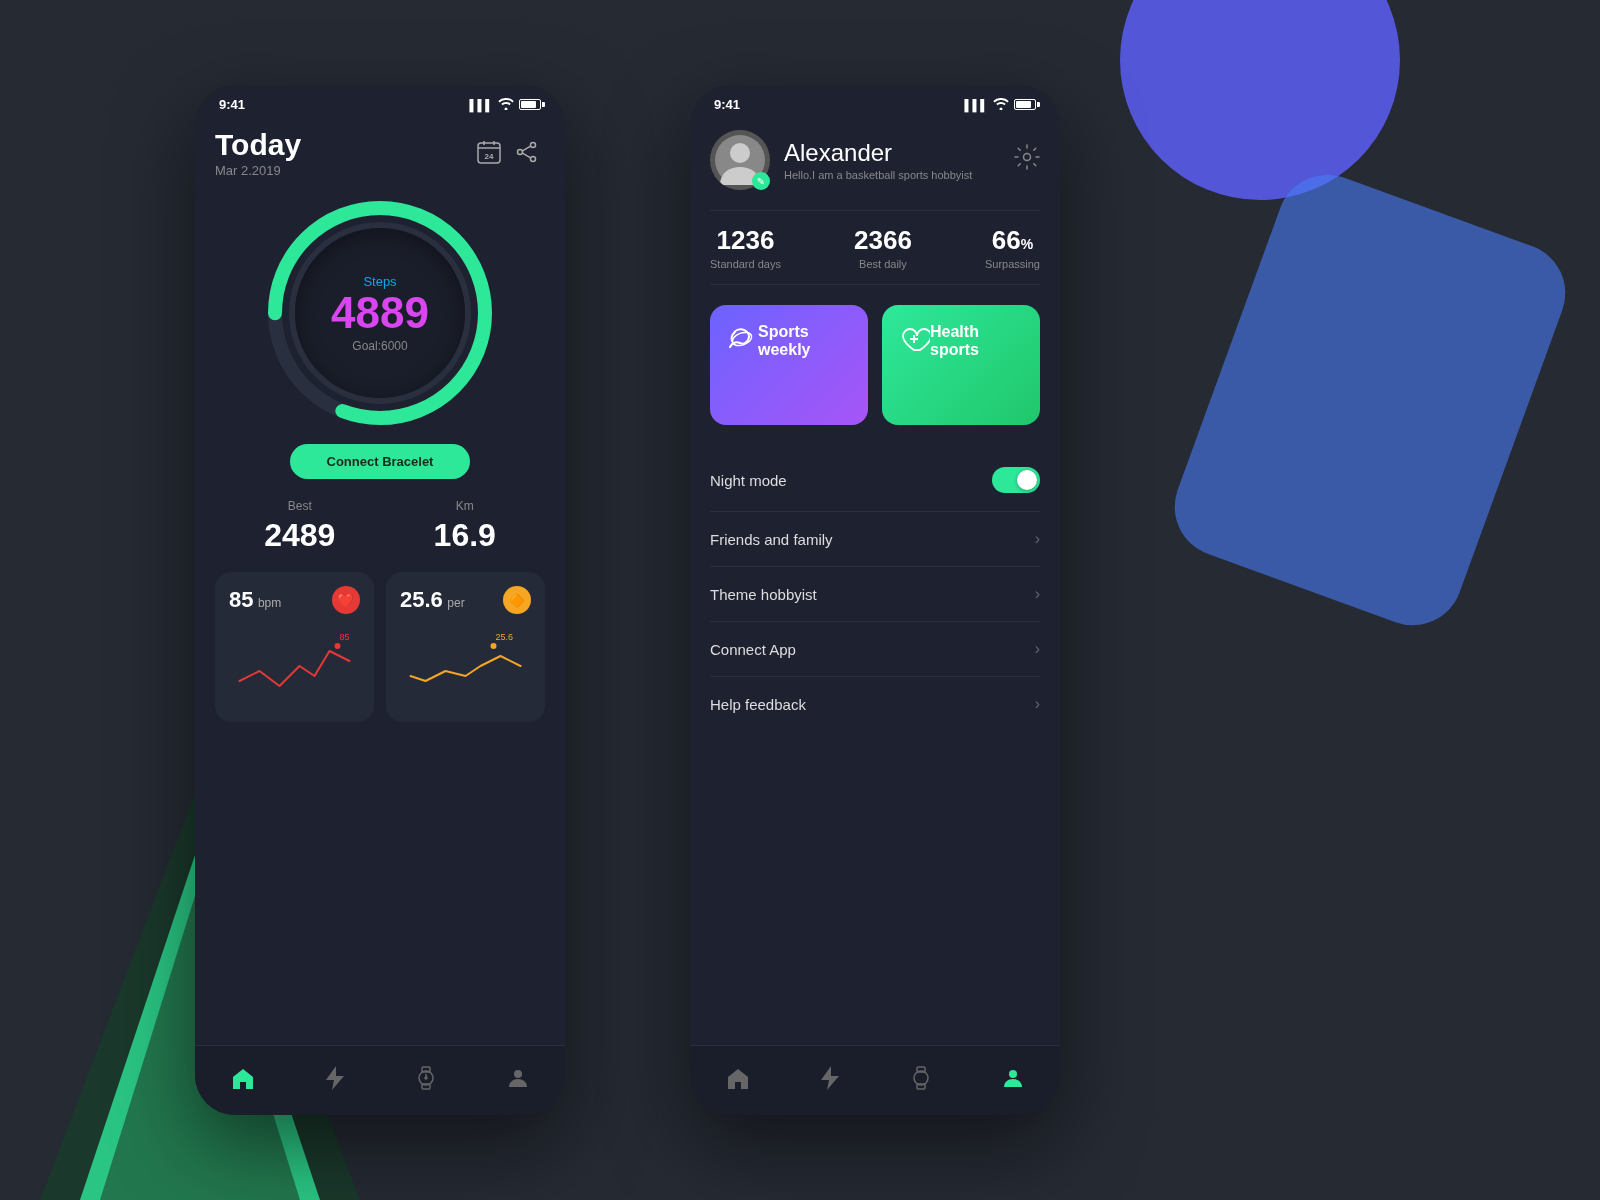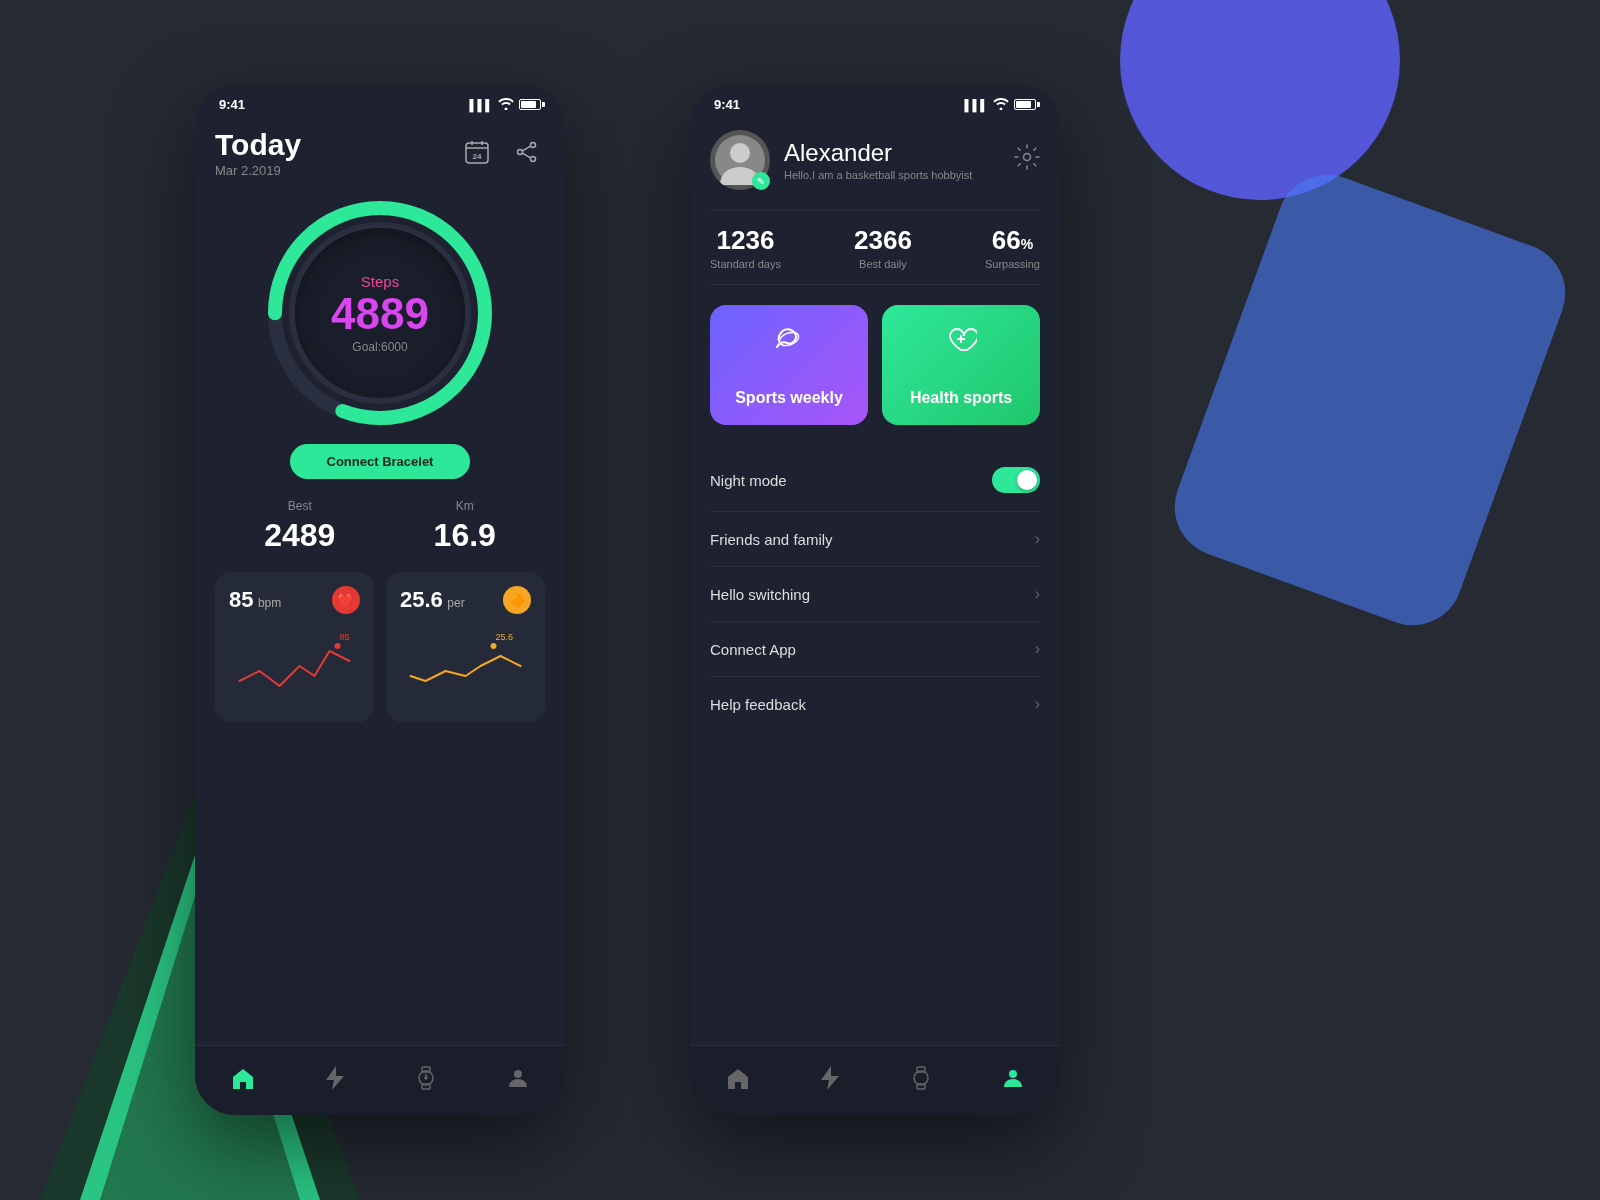--- a/index.html
+++ b/index.html
@@ -110,21 +110,21 @@
       font-weight: 700;
       line-height: 1.1;
     }
     .header-subtitle {
       color: #888;
       font-size: 13px;
       margin-top: 2px;
     }
     .header-icons {
       display: flex;
-      gap: 14px;
+      gap: 2px;
       align-items: center;
       margin-top: 6px;
     }
     .icon-btn {
       width: 36px;
       height: 36px;
       display: flex;
       align-items: center;
       justify-content: center;
       color: #aaa;
@@ -155,22 +155,22 @@
       height: 170px;
       background: #1a1e2a;
       border-radius: 50%;
       display: flex;
       flex-direction: column;
       align-items: center;
       justify-content: center;
       box-shadow: inset 0 4px 20px rgba(0,0,0,0.4);
     }
     .steps-label {
-      color: #ec4899;
-      font-size: 15px;
+      color: #0ea5e9;
+      font-size: 13px;
       margin-bottom: 2px;
     }
     .steps-value {
       color: #d946ef;
       font-size: 44px;
       font-weight: 700;
       line-height: 1;
     }
     .steps-goal {
       color: #888;
@@ -377,24 +377,23 @@
       display: flex;
       gap: 14px;
       margin-bottom: 24px;
     }
     .weekly-card {
       flex: 1;
       border-radius: 16px;
       padding: 18px 16px;
       min-height: 120px;
       display: flex;
-      flex-direction: column;
+      flex-direction: row;
       justify-content: space-between;
       cursor: pointer;
-      align-items: center;
     }
     .weekly-card-sports {
       background: linear-gradient(135deg, #6c63ff, #a855f7);
     }
     .weekly-card-health {
       background: linear-gradient(135deg, #2ee89a, #20c76b);
     }
     .weekly-card-icon {
       font-size: 28px;
       color: rgba(255,255,255,0.9);
@@ -729,21 +728,21 @@
       </li>
 
       <li class="menu-item">
         <span class="menu-item-text">Friends and family</span>
         <div class="menu-item-right">
           <span class="chevron">›</span>
         </div>
       </li>
 
       <li class="menu-item">
-        <span class="menu-item-text">Hello switching</span>
+        <span class="menu-item-text">Theme hobbyist</span>
         <div class="menu-item-right">
           <span class="chevron">›</span>
         </div>
       </li>
 
       <li class="menu-item">
         <span class="menu-item-text">Connect App</span>
         <div class="menu-item-right">
           <span class="chevron">›</span>
         </div>

